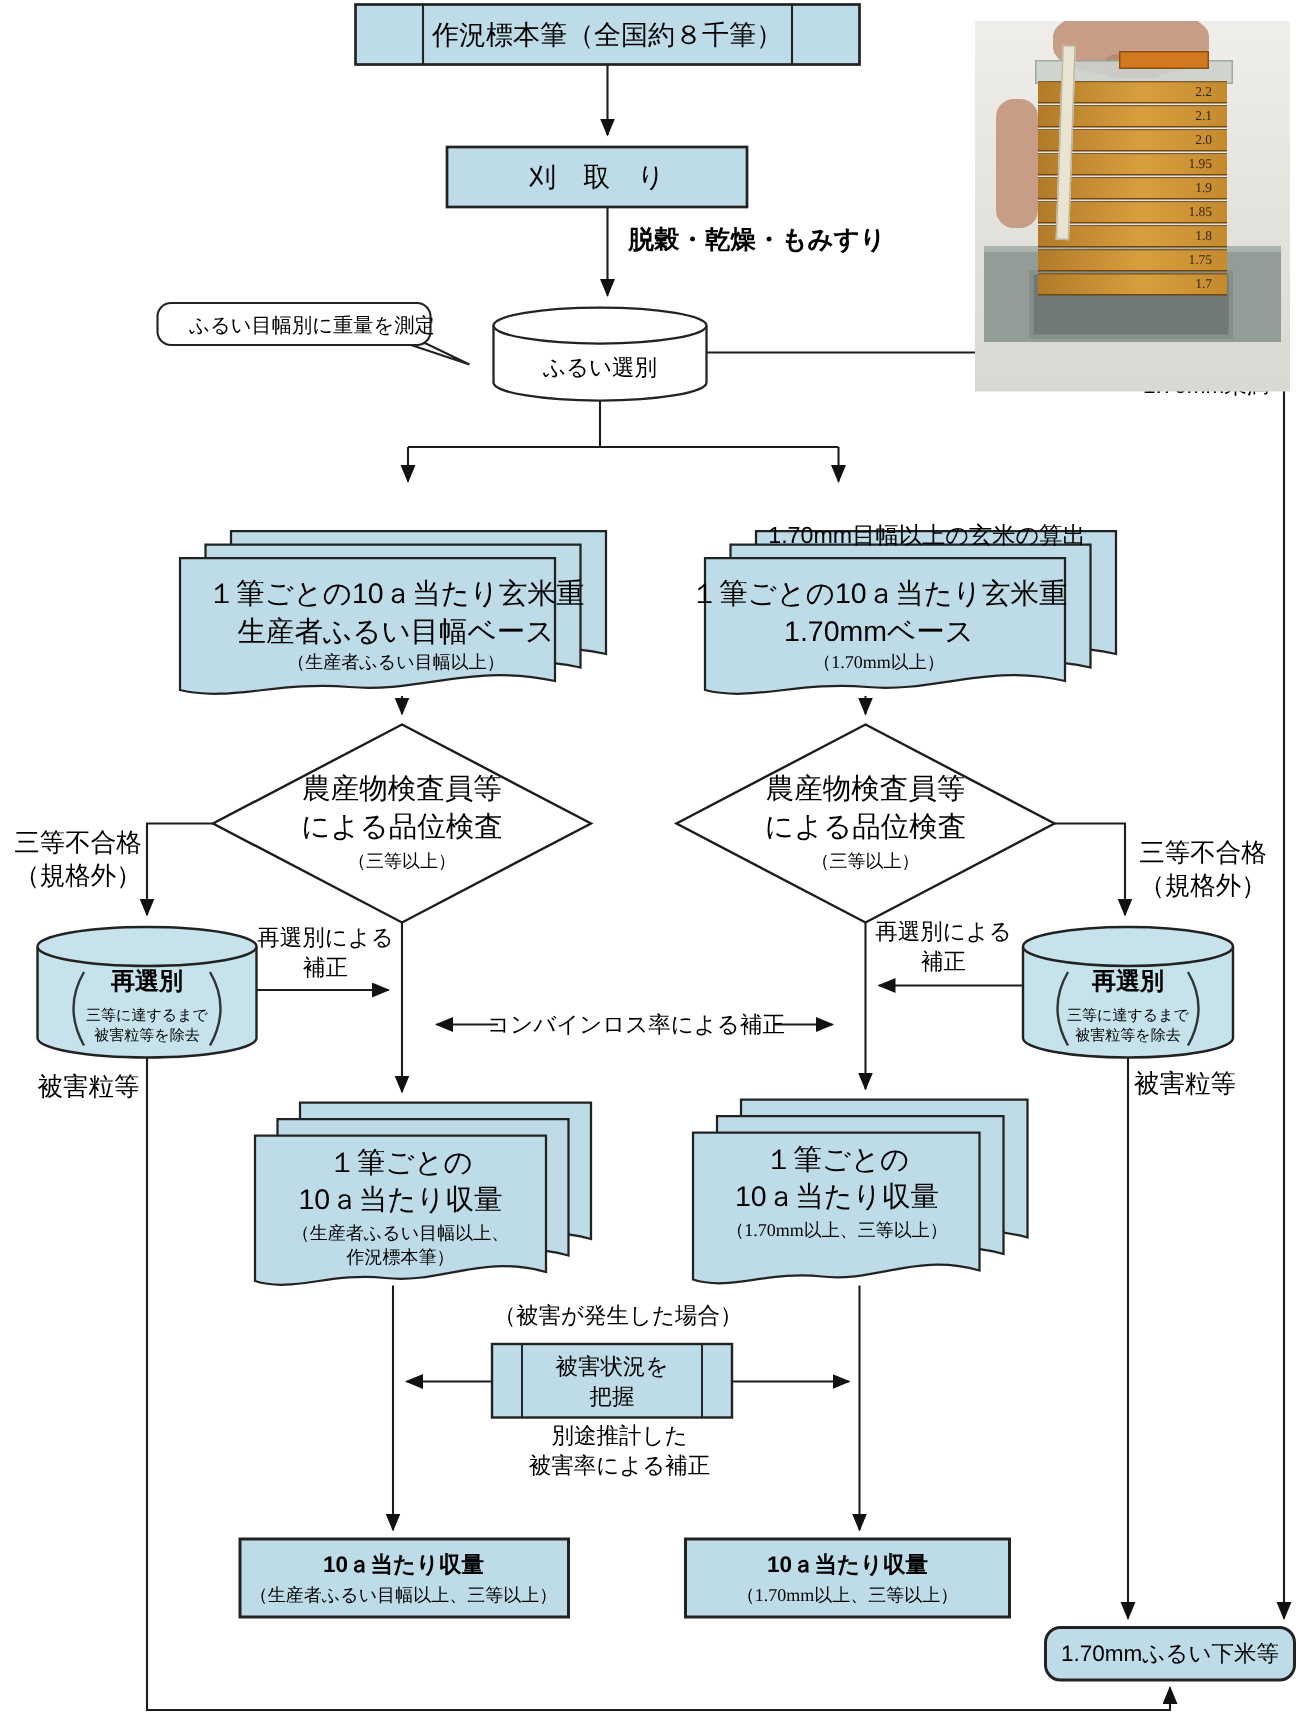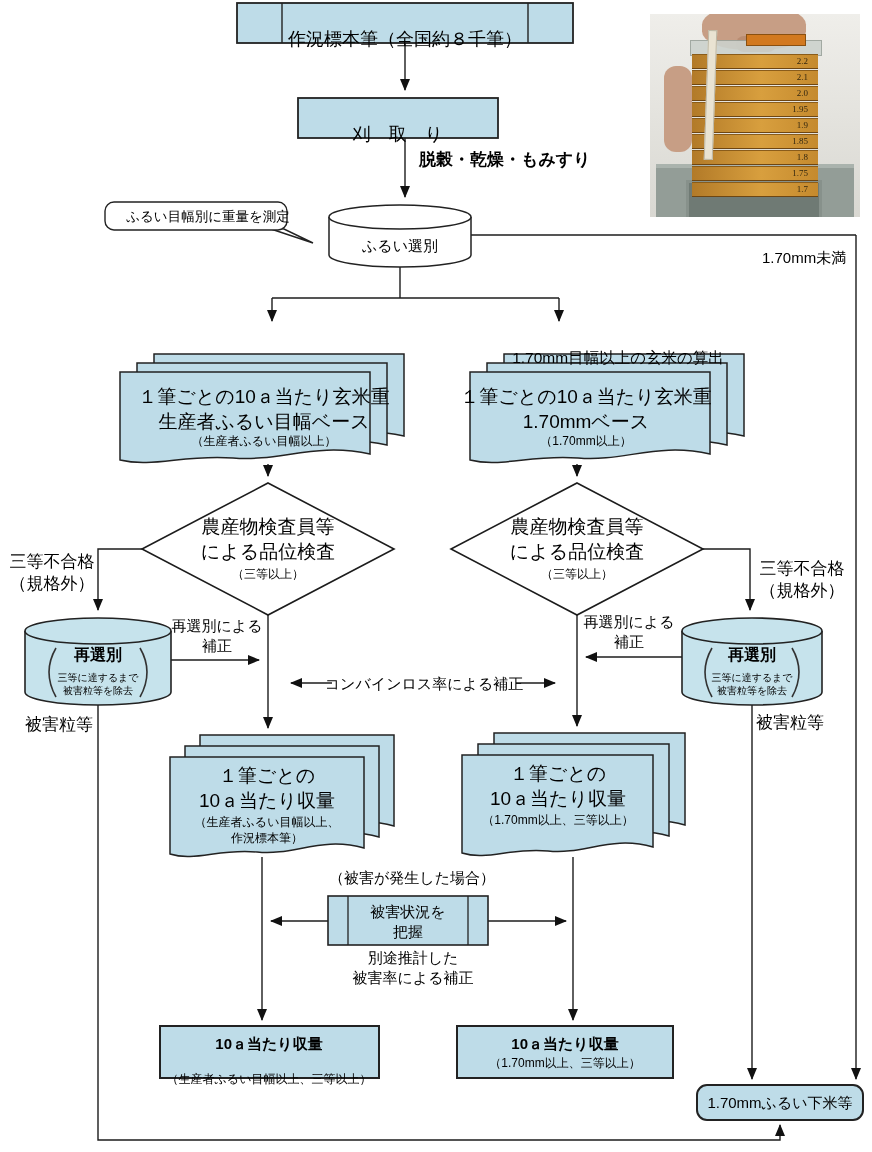--- a/index.html
+++ b/index.html
@@ -1,25 +1,25 @@
 <!DOCTYPE html>
 <html><head>
 <meta charset="utf-8">
 <style>
   html,body{margin:0;padding:0;background:#fff;}
   .canvas{position:relative;width:872px;height:1152px;background:#fff;
           font-family:"Liberation Sans",sans-serif;color:#000;overflow:hidden;}
   svg.layer{position:absolute;left:0;top:0;width:872px;height:1152px;}
   .lbl{position:absolute;transform:translateX(-50%);text-align:center;white-space:nowrap;line-height:1.32;}
   .lab-left{position:absolute;text-align:left;white-space:nowrap;line-height:1.32;}
-  .f18{font-size:18px;margin-top:16px;} .f17{font-size:17px;} .f155{font-size:15.5px;} .f15{font-size:15px;}
-  .f145{font-size:19px;} .f135{font-size:13.5px;} .f12{font-size:12px;} .f10{font-size:10px;}
+  .f18{font-size:18px;} .f17{font-size:17px;} .f155{font-size:15.5px;} .f15{font-size:15px;}
+  .f145{font-size:19px;} .f135{font-size:13.5px;} .f12{font-size:12px;font-family:Liberation Serif, serif;} .f10{font-size:10px;}
   .bold{font-weight:bold;} .semi{font-weight:600;}
   
-  .photo{position:absolute;left:650px;top:14px;width:210px;height:203px;
+  .photo{position:absolute;left:650px;top:14px;width:210px;height:247px;
          background:linear-gradient(#efeeea,#d9d8d2);overflow:hidden;}
   .hand-top{position:absolute;left:52px;top:-8px;width:104px;height:44px;background:#c79e85;border-radius:42%;}
   .finger{position:absolute;left:86px;top:22px;width:40px;height:16px;background:#b98c72;border-radius:8px;}
   .hand-left{position:absolute;left:14px;top:52px;width:28px;height:86px;background:#c79e85;border-radius:12px;}
   .glass{position:absolute;left:40px;top:26px;width:130px;height:14px;background:#ccd2cd;
          border:1px solid #9aa29b;opacity:.9;}
   .handlebar{position:absolute;left:96px;top:20px;width:58px;height:10px;background:#d2791f;border:1px solid #8a5010;}
   .stack{position:absolute;left:42px;top:40px;width:126px;}
   .tray{height:13px;margin-bottom:1px;background:linear-gradient(90deg,#b27a28,#d89f3e 55%,#c58a2e);
         border-top:1px solid #8a5c1a;border-bottom:1px solid #6e4612;
@@ -201,21 +201,21 @@
     <div>被害状況を</div>
     <div>把握</div>
   </div>
   <div class="lbl f15" style="left:413px;top:948px;">
     <div>別途推計した</div>
     <div>被害率による補正</div>
   </div>
 
   <div class="lbl" style="left:269px;top:1034px;">
     <div class="bold f15">10ａ当たり収量</div>
-    <div class="f12" style="margin-top:18px;">（生産者ふるい目幅以上、三等以上）</div>
+    <div class="f12" style="margin-top:2px;">（生産者ふるい目幅以上、三等以上）</div>
   </div>
   <div class="lbl" style="left:565px;top:1034px;">
     <div class="bold f15">10ａ当たり収量</div>
     <div class="f12" style="margin-top:2px;">（1.70mm以上、三等以上）</div>
   </div>
 
   <div class="lbl f15" style="left:780px;top:1093px;">1.70mmふるい下米等</div>
 
   <div class="photo">
     <div class="hand-top"></div>

